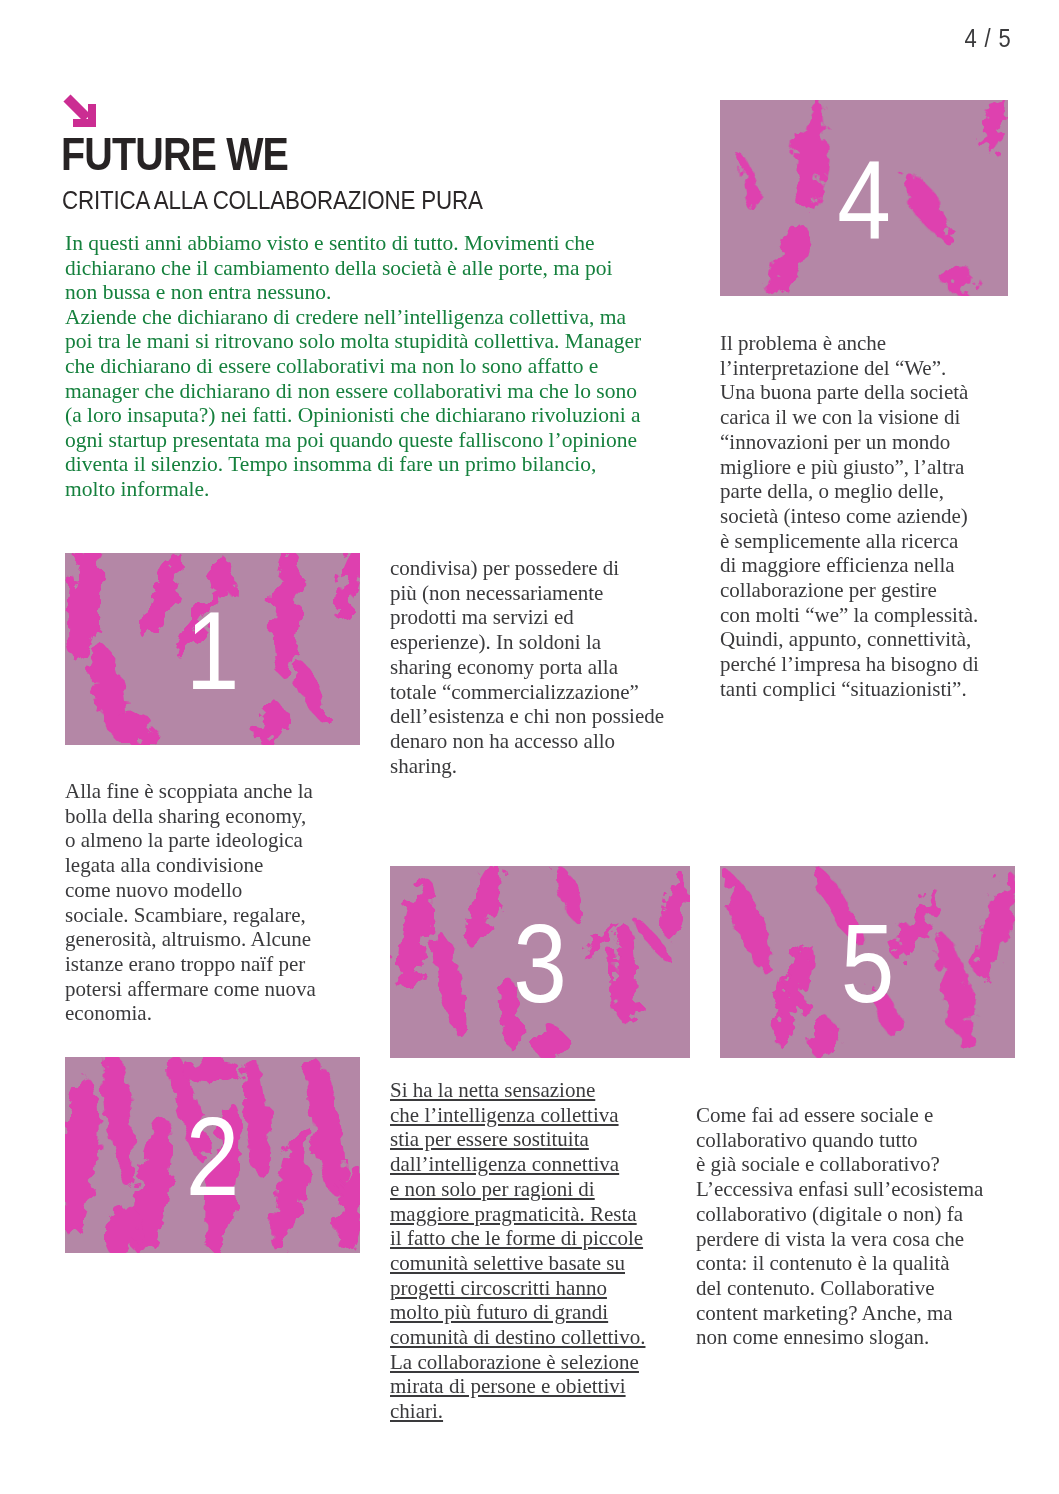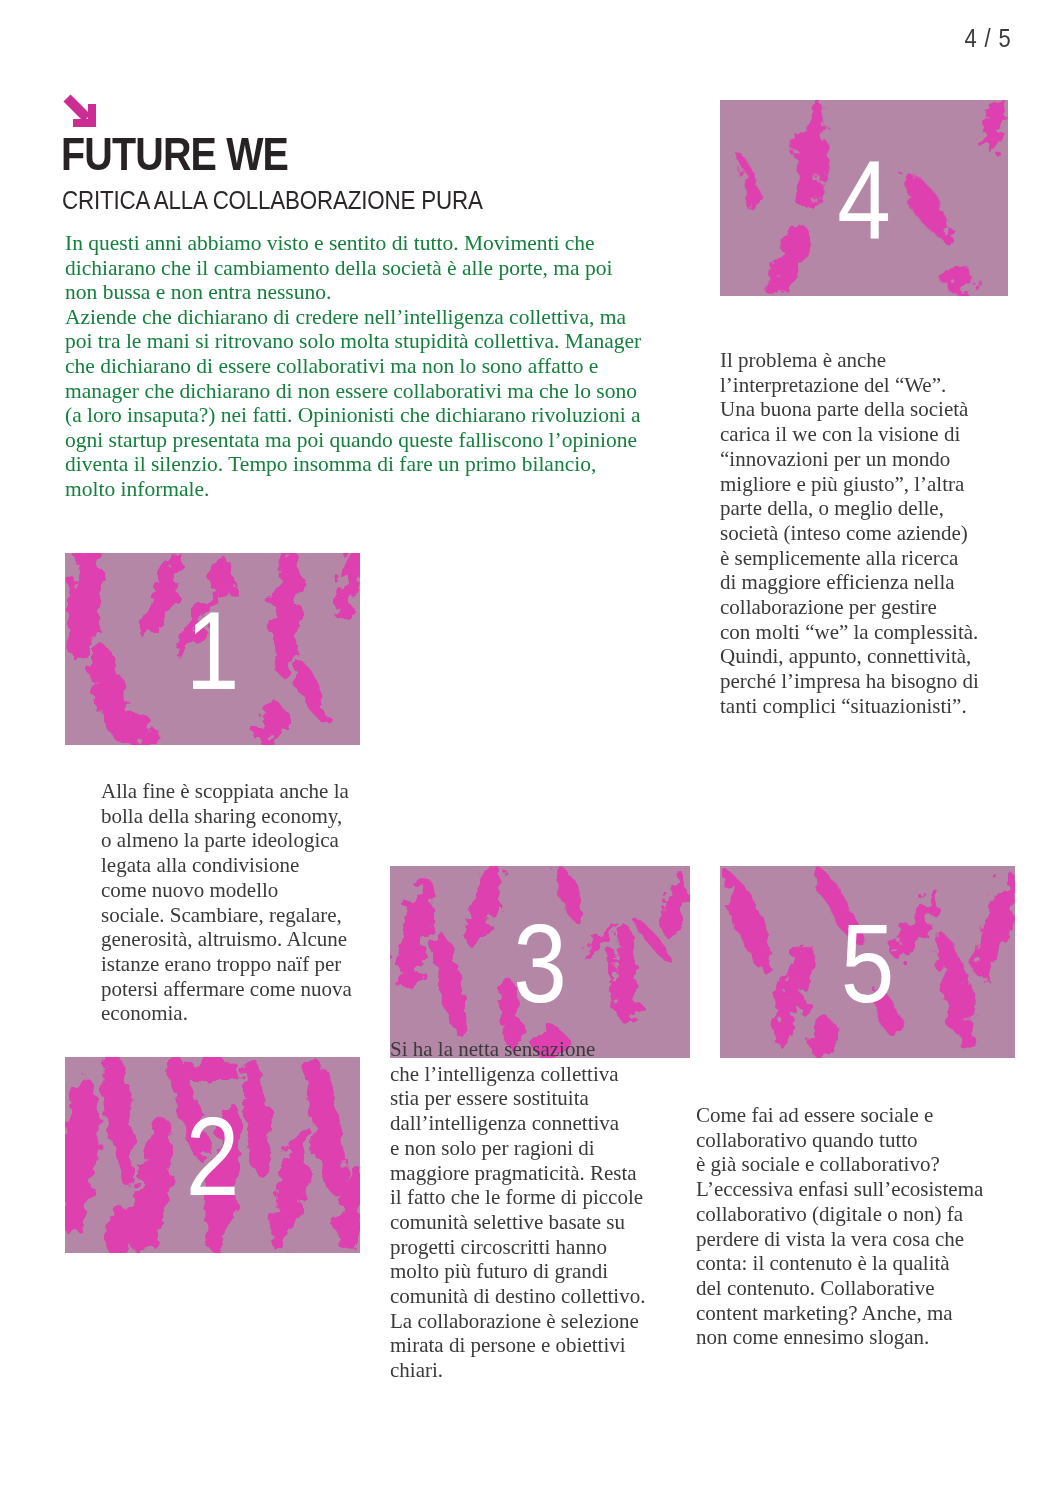--- a/index.html
+++ b/index.html
@@ -60,25 +60,25 @@
     font-family:"Liberation Sans", sans-serif;
     font-size:112px;font-weight:400;
     transform:scaleX(.86);
     padding-top:2px;box-sizing:border-box;
   }
   .t1{left:65px;top:553px;width:295px;height:192px;}
   .t2{left:65px;top:1057px;width:295px;height:196px;}
   .t3{left:390px;top:866px;width:300px;height:192px;}
   .t4{left:720px;top:100px;width:288px;height:196px;}
   .t5{left:720px;top:866px;width:295px;height:192px;}
-  .txt1{left:65px;top:779px;width:335px;margin-left:36px;}
+  .txt1{left:65px;top:779px;width:335px;}
   .txt2{left:65px;top:1277px;width:335px;}
   .cont{left:390px;top:556px;width:335px;}
-  .txt3{left:390px;top:1037px;width:335px;}
-  .txt4{left:720px;top:348px;width:320px;}
+  .txt3{left:390px;top:1078px;width:335px;text-decoration:underline;}
+  .txt4{left:720px;top:331px;width:320px;}
   .txt5{left:696px;top:1103px;width:335px;}
 </style>
 </head>
 <body>
 
 <div class="page">
 
   <div class="abs page-number">4 / 5</div>
 
   <div class="abs arrow-wrap">
@@ -155,20 +155,29 @@
         <ellipse cx="225" cy="60" rx="14" ry="65" transform="rotate(4 225 60)"></ellipse>
         <ellipse cx="250" cy="140" rx="10" ry="35" transform="rotate(-25 250 140)"></ellipse>
         <ellipse cx="290" cy="30" rx="12" ry="40" transform="rotate(15 290 30)"></ellipse>
         <ellipse cx="70" cy="180" rx="22" ry="18"></ellipse>
         <ellipse cx="210" cy="175" rx="14" ry="22" transform="rotate(30 210 175)"></ellipse>
       </g>
     </svg>
     <div class="tile-num">1</div>
   </div>
 
+  <div class="abs serif body-text cont">condivisa) per possedere di
+più (non necessariamente
+prodotti ma servizi ed
+esperienze). In soldoni la
+sharing economy porta alla
+totale “commercializzazione”
+dell’esistenza e chi non possiede
+denaro non ha accesso allo
+sharing.</div>
 
   <div class="abs serif body-text txt1">Alla fine è scoppiata anche la
 bolla della sharing economy,
 o almeno la parte ideologica
 legata alla condivisione
 come nuovo modello
 sociale. Scambiare, regalare,
 generosità, altruismo. Alcune
 istanze erano troppo naïf per
 potersi affermare come nuova

